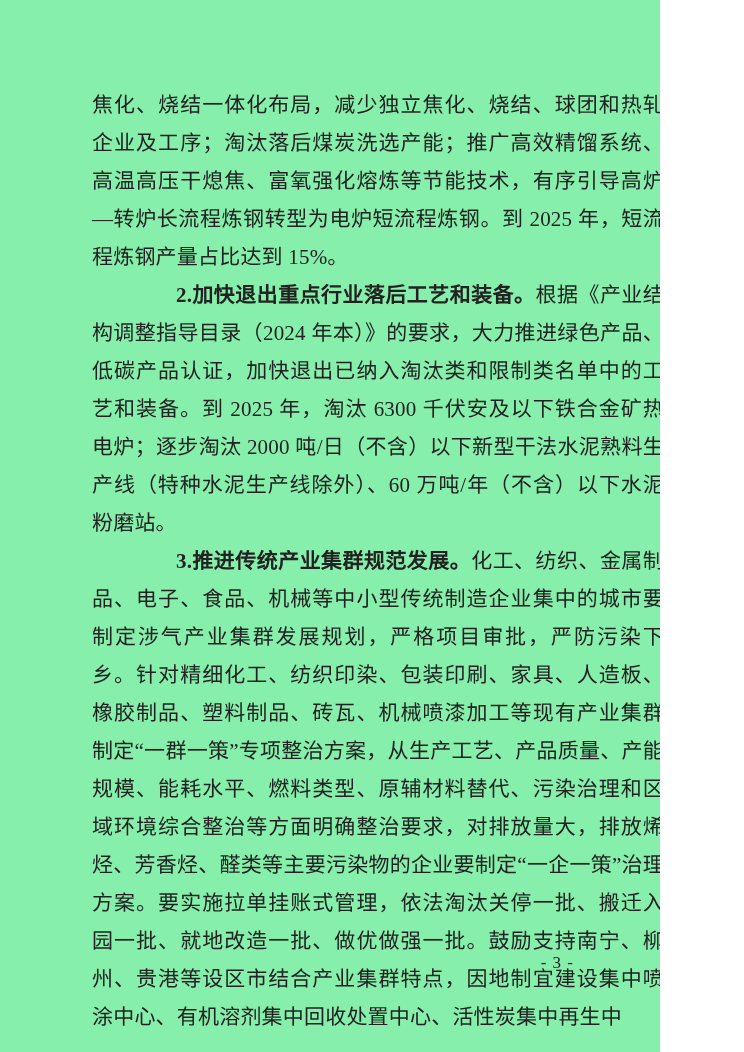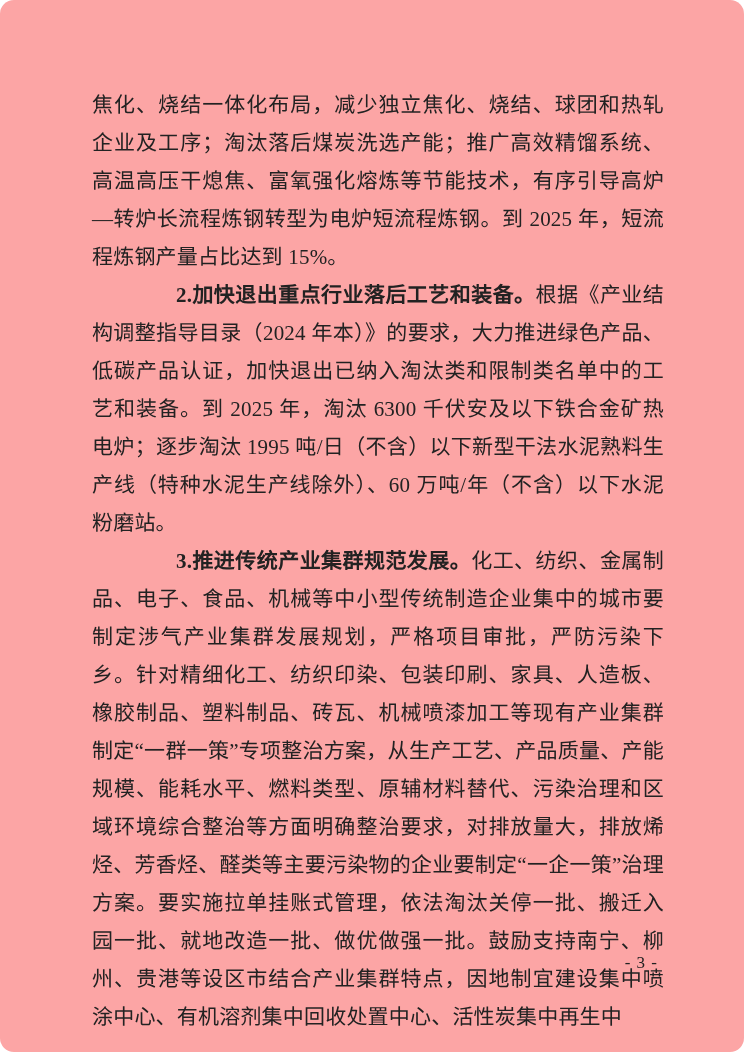--- a/index.html
+++ b/index.html
@@ -2,27 +2,26 @@
 <html lang="zh-CN"><head>
 <meta charset="utf-8">
 <style>
   html, body {
     margin: 0;
     padding: 0;
     background: #ffffff;
   }
   .page {
     position: relative;
-    width: 744px;
+    width: 660px;
     height: 1052px;
-    background: #fca5a5;
+    background: #86efac;
     overflow: hidden;
     font-family: "Liberation Serif", serif;
     color: #222222;
-    border-radius: 14px;
   }
   .content {
     position: absolute;
     left: 92px;
     top: 86px;
     width: 572px;
   }
   .para {
     margin: 0;
     font-size: 21px;
@@ -51,20 +50,20 @@
   }
 </style>
 </head>
 <body>
 
 <div class="page">
   <div class="content">
 
     <p class="para"><span>焦化、烧结一体化布局，减少独立焦化、烧结、球团和热轧企业及工序；淘汰落后煤炭洗选产能；推广高效精馏系统、高温高压干熄焦、富氧强化熔炼等节能技术，有序引导高炉—转炉长流程炼钢转型为电炉短流程炼钢。到 2025 年，短流程炼钢产量占比达到 15%。</span></p>
 
-    <p class="para indent"><span class="lead">2.加快退出重点行业落后工艺和装备。</span><span>根据《产业结构调整指导目录（2024 年本）》的要求，大力推进绿色产品、低碳产品认证，加快退出已纳入淘汰类和限制类名单中的工艺和装备。到 2025 年，淘汰 6300 千伏安及以下铁合金矿热电炉；逐步淘汰 1995 吨/日（不含）以下新型干法水泥熟料生产线（特种水泥生产线除外）、60 万吨/年（不含）以下水泥粉磨站。</span></p>
+    <p class="para indent"><span class="lead">2.加快退出重点行业落后工艺和装备。</span><span>根据《产业结构调整指导目录（2024 年本）》的要求，大力推进绿色产品、低碳产品认证，加快退出已纳入淘汰类和限制类名单中的工艺和装备。到 2025 年，淘汰 6300 千伏安及以下铁合金矿热电炉；逐步淘汰 2000 吨/日（不含）以下新型干法水泥熟料生产线（特种水泥生产线除外）、60 万吨/年（不含）以下水泥粉磨站。</span></p>
 
     <p class="para indent"><span class="lead">3.推进传统产业集群规范发展。</span><span>化工、纺织、金属制品、电子、食品、机械等中小型传统制造企业集中的城市要制定涉气产业集群发展规划，严格项目审批，严防污染下乡。针对精细化工、纺织印染、包装印刷、家具、人造板、橡胶制品、塑料制品、砖瓦、机械喷漆加工等现有产业集群制定“一群一策”专项整治方案，从生产工艺、产品质量、产能规模、能耗水平、燃料类型、原辅材料替代、污染治理和区域环境综合整治等方面明确整治要求，对排放量大，排放烯烃、芳香烃、醛类等主要污染物的企业要制定“一企一策”治理方案。要实施拉单挂账式管理，依法淘汰关停一批、搬迁入园一批、就地改造一批、做优做强一批。鼓励支持南宁、柳州、贵港等设区市结合产业集群特点，因地制宜建设集中喷涂中心、有机溶剂集中回收处置中心、活性炭集中再生中</span></p>
 
   </div>
 
   <div class="page-number">- 3 -</div>
 </div>
 
 </body></html>

